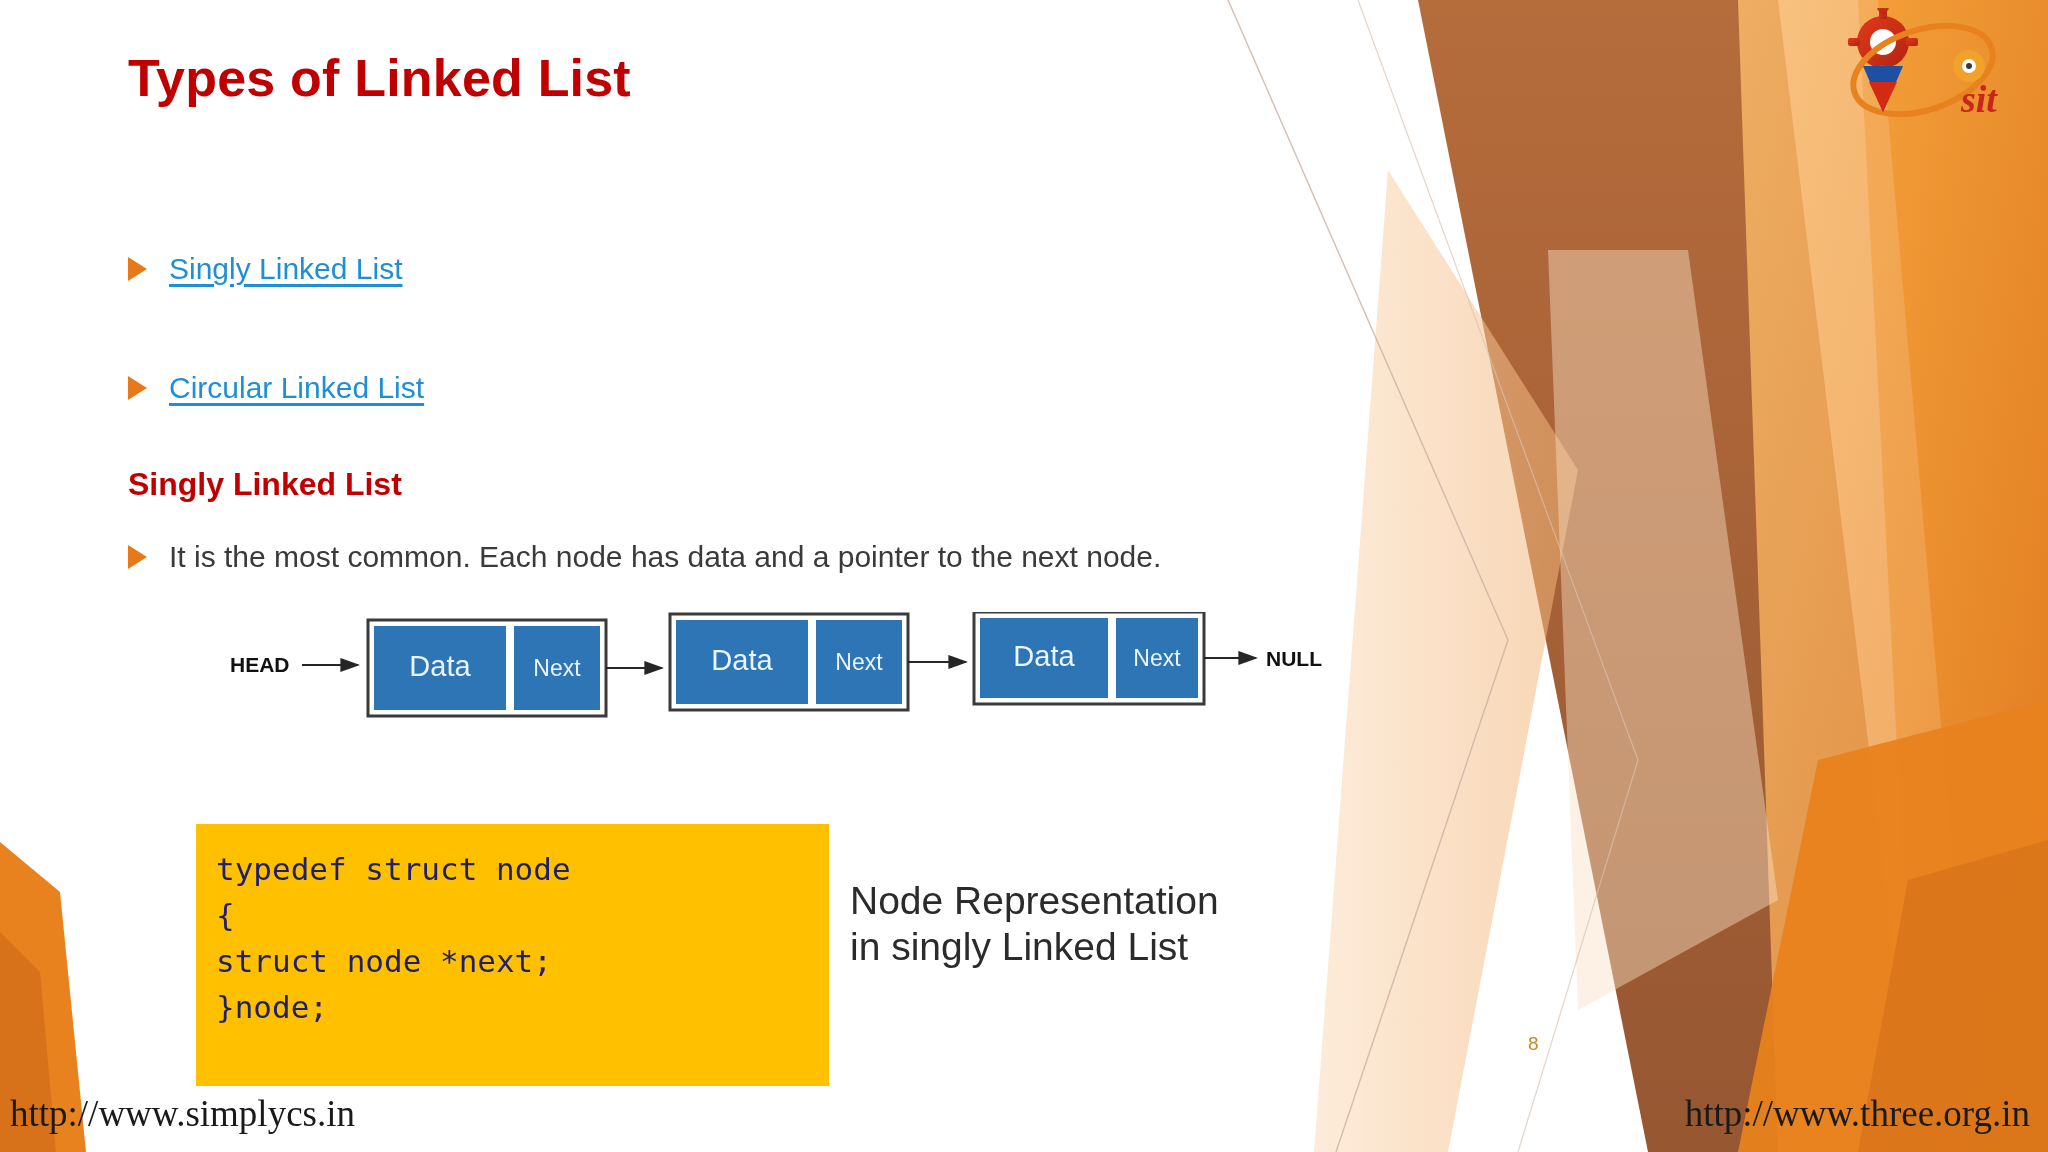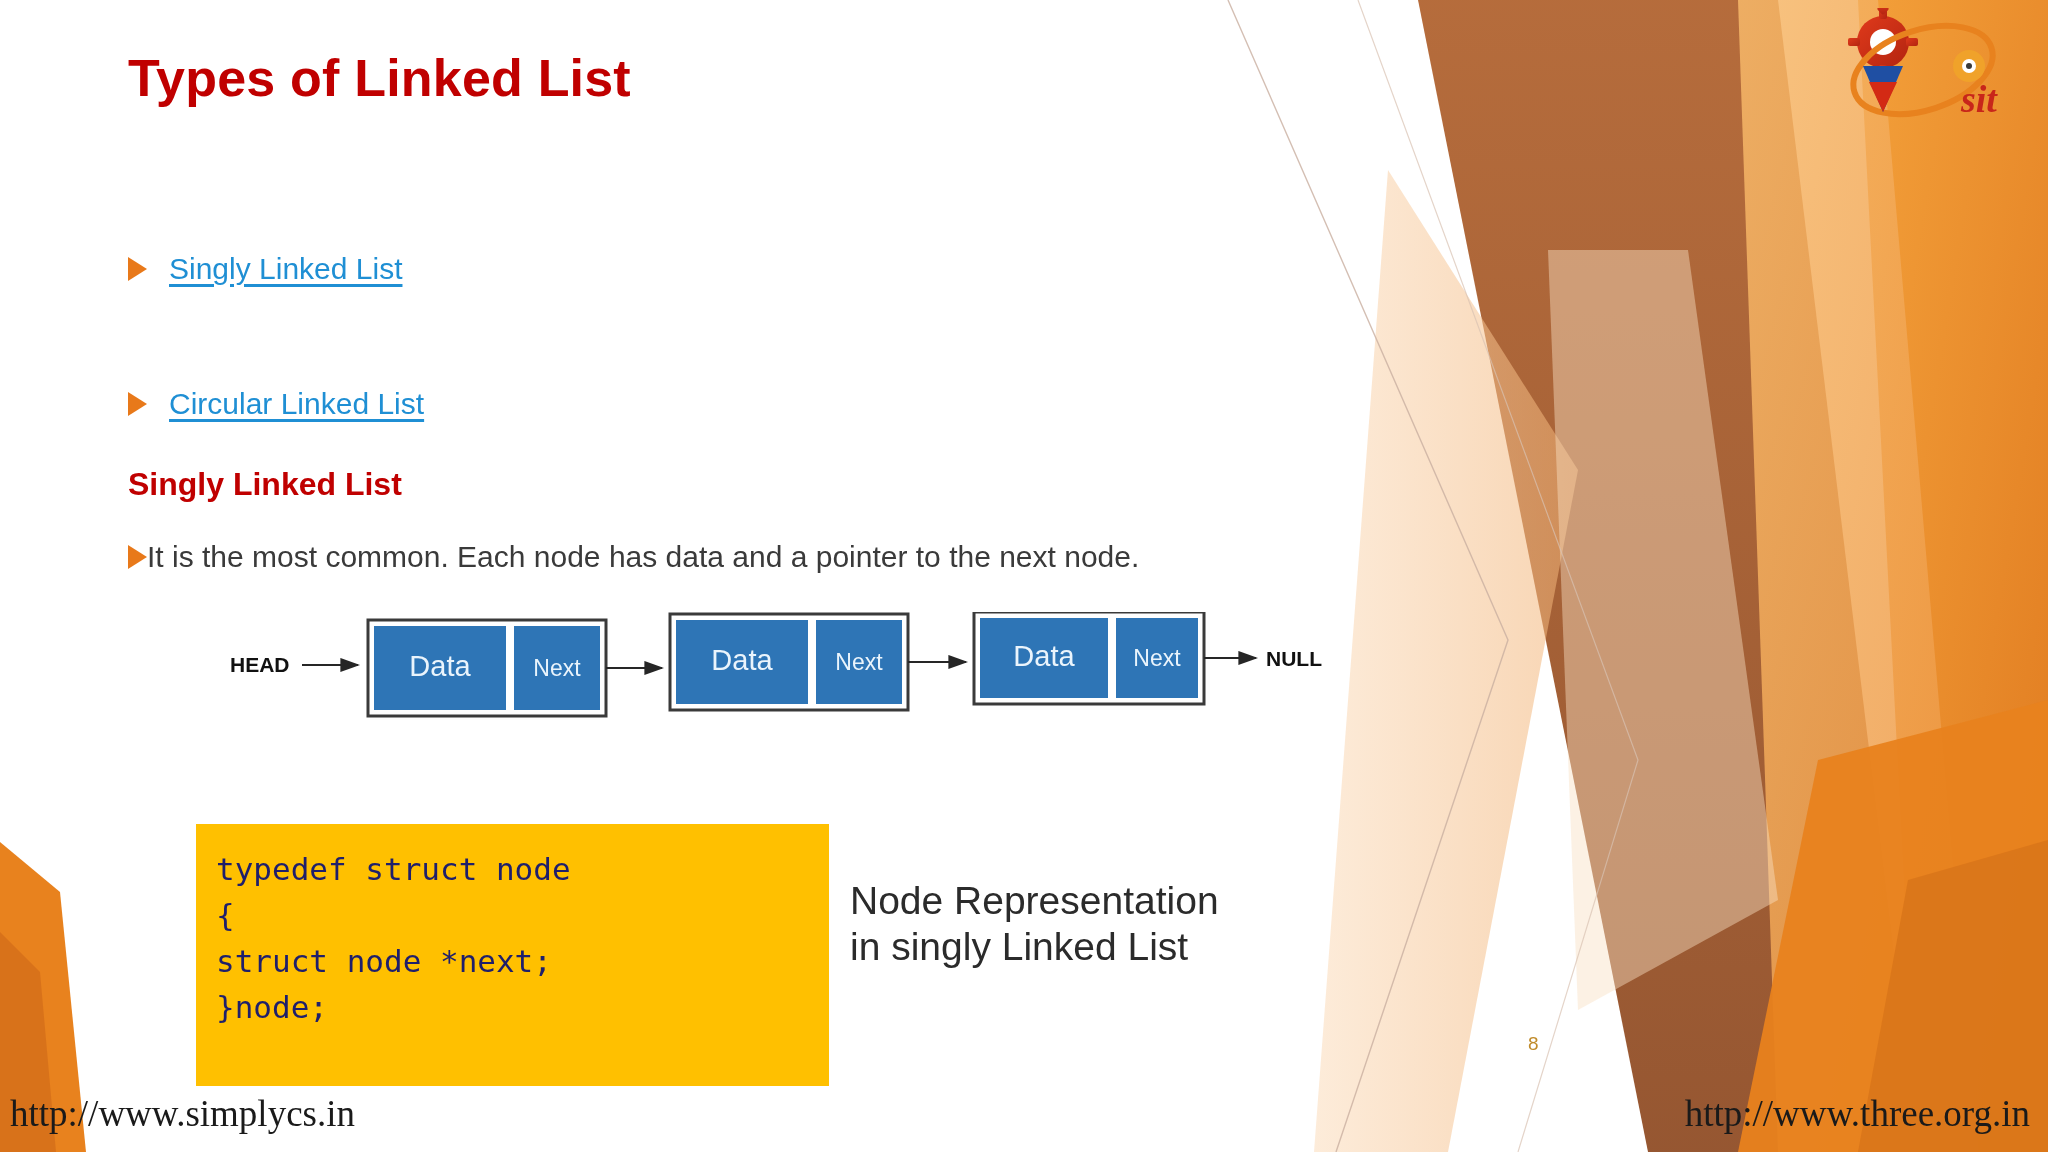--- a/index.html
+++ b/index.html
@@ -45,21 +45,21 @@
   .link-text{
     font-size:30px;color:#1F8FD4;text-decoration:underline;
     text-underline-offset:5px;white-space:nowrap;
   }
 
   .sub-head{
     position:absolute;left:128px;top:466px;
     font-size:32px;font-weight:bold;color:#C00000;white-space:nowrap;
   }
 
-  .desc-row{position:absolute;left:128px;top:540px;display:flex;align-items:center;}
+  .desc-row{position:absolute;left:128px;top:540px;display:flex;align-items:center;gap:22px;}
   .desc-text{font-size:30px;color:#3a3a3a;white-space:nowrap;}
 
   
   .ll-diagram{position:absolute;left:230px;top:612px;width:1120px;height:120px;}
 
   
   .code-block{
     position:absolute;left:196px;top:824px;width:633px;height:262px;
     background:#FFC000;
     padding:22px 0 0 20px;
@@ -183,21 +183,21 @@
 
   <div class="page-title">Types of Linked List</div>
 
 
   <div class="link-row" style="top:252px;">
     <span class="bullet-tri"></span>
     <span class="link-text">Singly Linked List</span>
   </div>
 
 
-  <div class="link-row" style="top:387px;">
+  <div class="link-row" style="top:371px;">
     <span class="bullet-tri"></span>
     <span class="link-text">Circular Linked List</span>
   </div>
 
   <div class="sub-head">Singly Linked List</div>
 
   <div class="desc-row">
     <span class="bullet-tri"></span>
     <span class="desc-text">It is the most common. Each node has data and a pointer to the next node.</span>
   </div>

